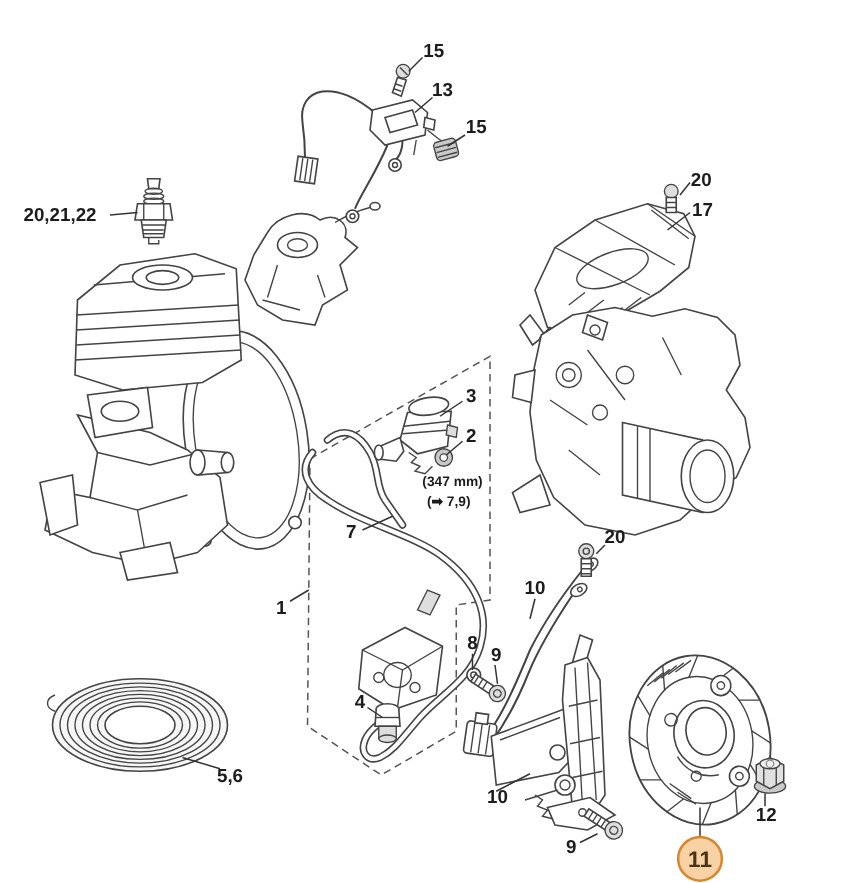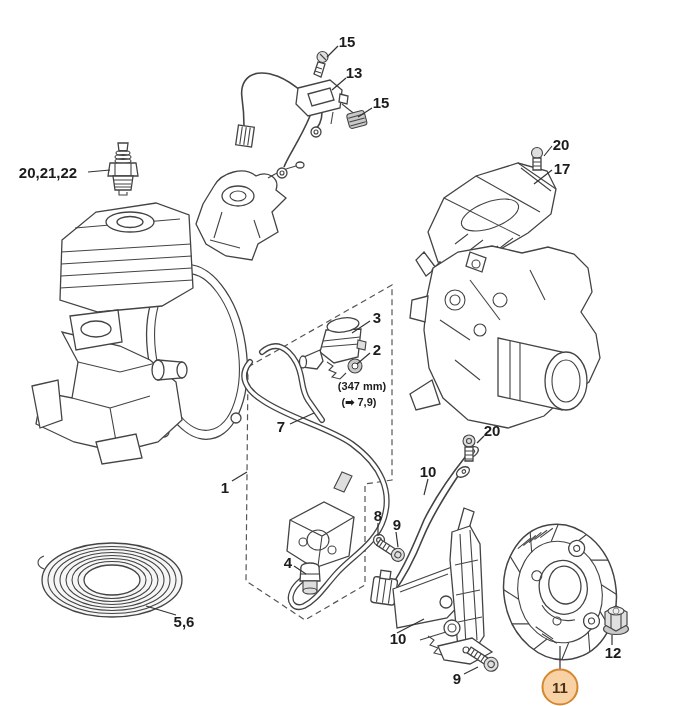--- a/index.html
+++ b/index.html
@@ -8,21 +8,21 @@
   .stage svg{position:absolute;left:0;top:0;}
   .callout{
     position:absolute;transform:translate(-50%,-50%);
     font-weight:bold;font-size:15px;color:#1c1c1c;white-space:nowrap;line-height:1;
   }
   .callout.note{font-size:11px;}
   .callout.hl{
     width:33px;height:33px;border-radius:50%;
     background:#f8d1a4;border:2.5px solid #d4872f;
     display:flex;align-items:center;justify-content:center;
-    color:#4a3418;font-size:15px;
+    color:#4a3418;font-size:18px;
   }
   
   .ln{stroke:#444;fill:none;stroke-width:1.1;}
   .ln2{stroke:#444;fill:none;stroke-width:1.6;}
   .fw{fill:#fff;stroke:#444;stroke-width:1.3;}
   .fg{fill:#dedede;stroke:#444;stroke-width:1.1;}
   .fg2{fill:#c9c9c9;stroke:#444;stroke-width:1.1;}
   .hose{stroke:#444;stroke-width:6;fill:none;stroke-linecap:round;}
   .hosein{stroke:#fff;stroke-width:3.4;fill:none;stroke-linecap:round;}
   .dash{stroke:#555;stroke-width:1.2;fill:none;stroke-dasharray:6 4;}

